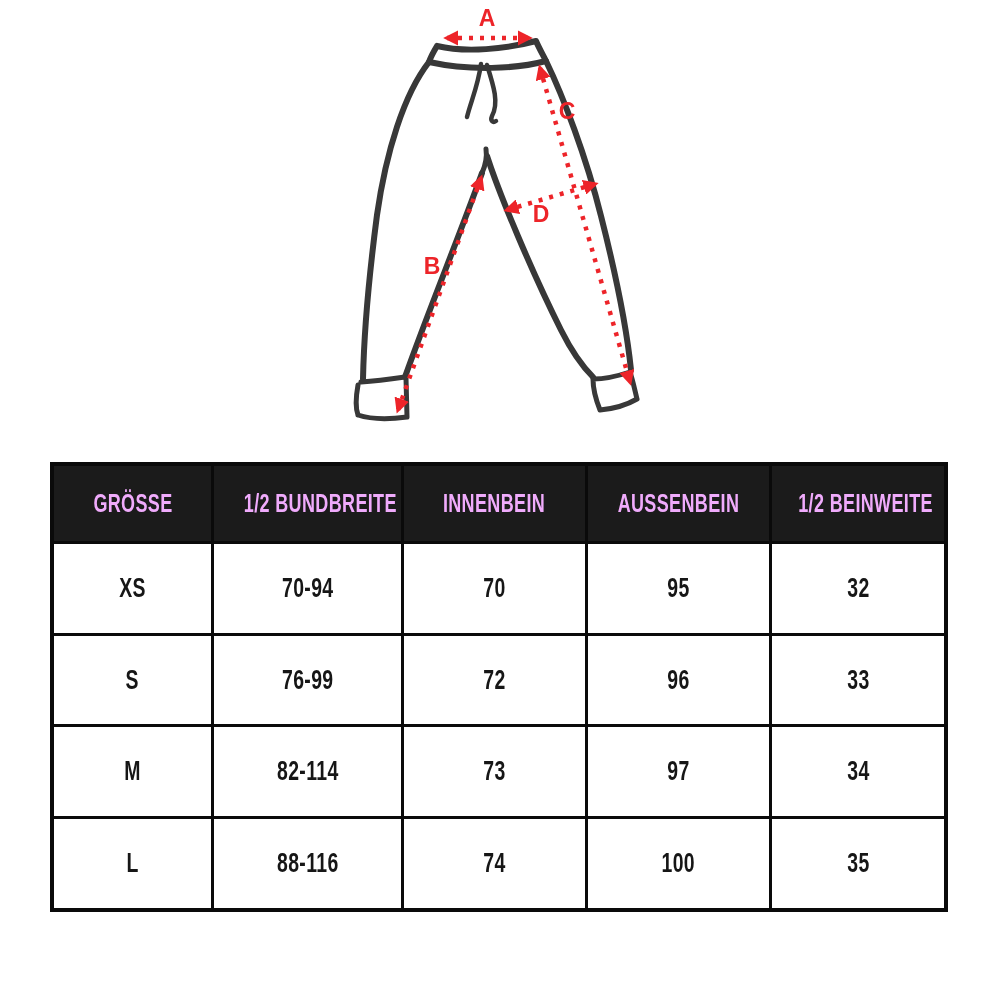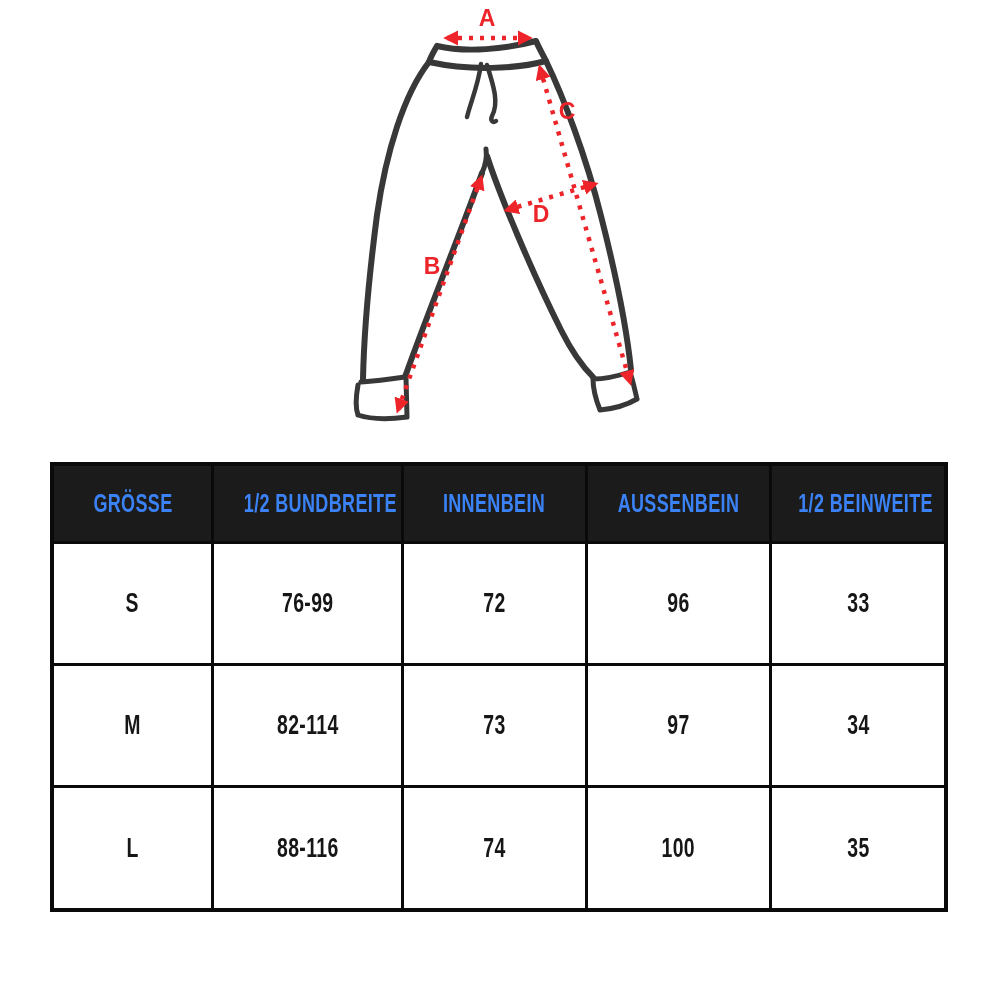--- a/index.html
+++ b/index.html
@@ -39,21 +39,21 @@
   table.size-table th,
   table.size-table td {
     border: 3px solid #0a0a0a;
     text-align: center;
     vertical-align: middle;
     padding: 0;
     height: 75px;
   }
   table.size-table thead th {
     background: #1b1b1b;
-    color: #3b82f6;
+    color: #f0abfc;
   }
   table.size-table tbody td {
     background: #ffffff;
     color: #161616;
   }
   .cnd {
     display: inline-block;
     transform: scaleX(0.72);
     transform-origin: 50% 50%;
     font-weight: bold;
@@ -131,20 +131,27 @@
         <tr>
           <th><span class="cnd">GRÖSSE</span></th>
           <th><span class="cnd">1/2 BUNDBREITE</span></th>
           <th><span class="cnd">INNENBEIN</span></th>
           <th><span class="cnd">AUSSENBEIN</span></th>
           <th><span class="cnd">1/2 BEINWEITE</span></th>
         </tr>
       </thead>
       <tbody>
         <tr>
+          <td><span class="cnd">XS</span></td>
+          <td><span class="cnd">70-94</span></td>
+          <td><span class="cnd">70</span></td>
+          <td><span class="cnd">95</span></td>
+          <td><span class="cnd">32</span></td>
+        </tr>
+        <tr>
           <td><span class="cnd">S</span></td>
           <td><span class="cnd">76-99</span></td>
           <td><span class="cnd">72</span></td>
           <td><span class="cnd">96</span></td>
           <td><span class="cnd">33</span></td>
         </tr>
         <tr>
           <td><span class="cnd">M</span></td>
           <td><span class="cnd">82-114</span></td>
           <td><span class="cnd">73</span></td>

